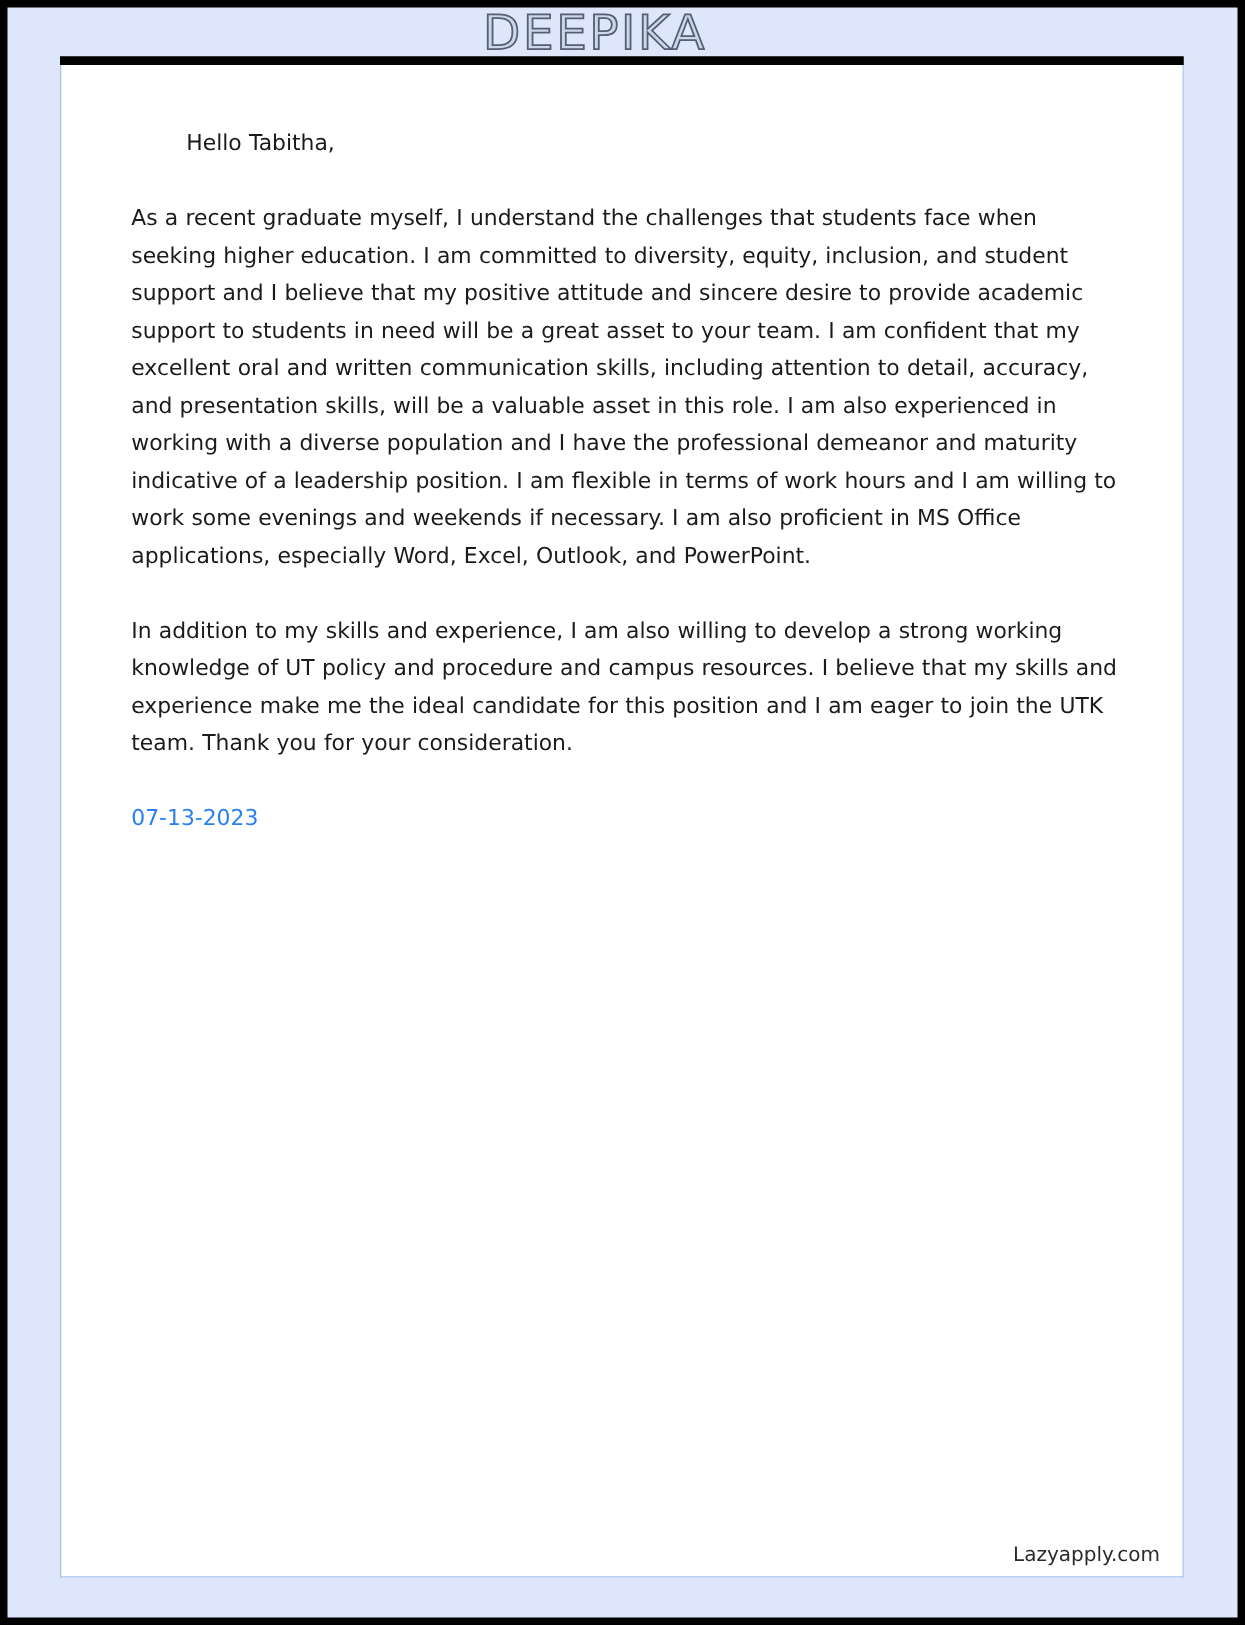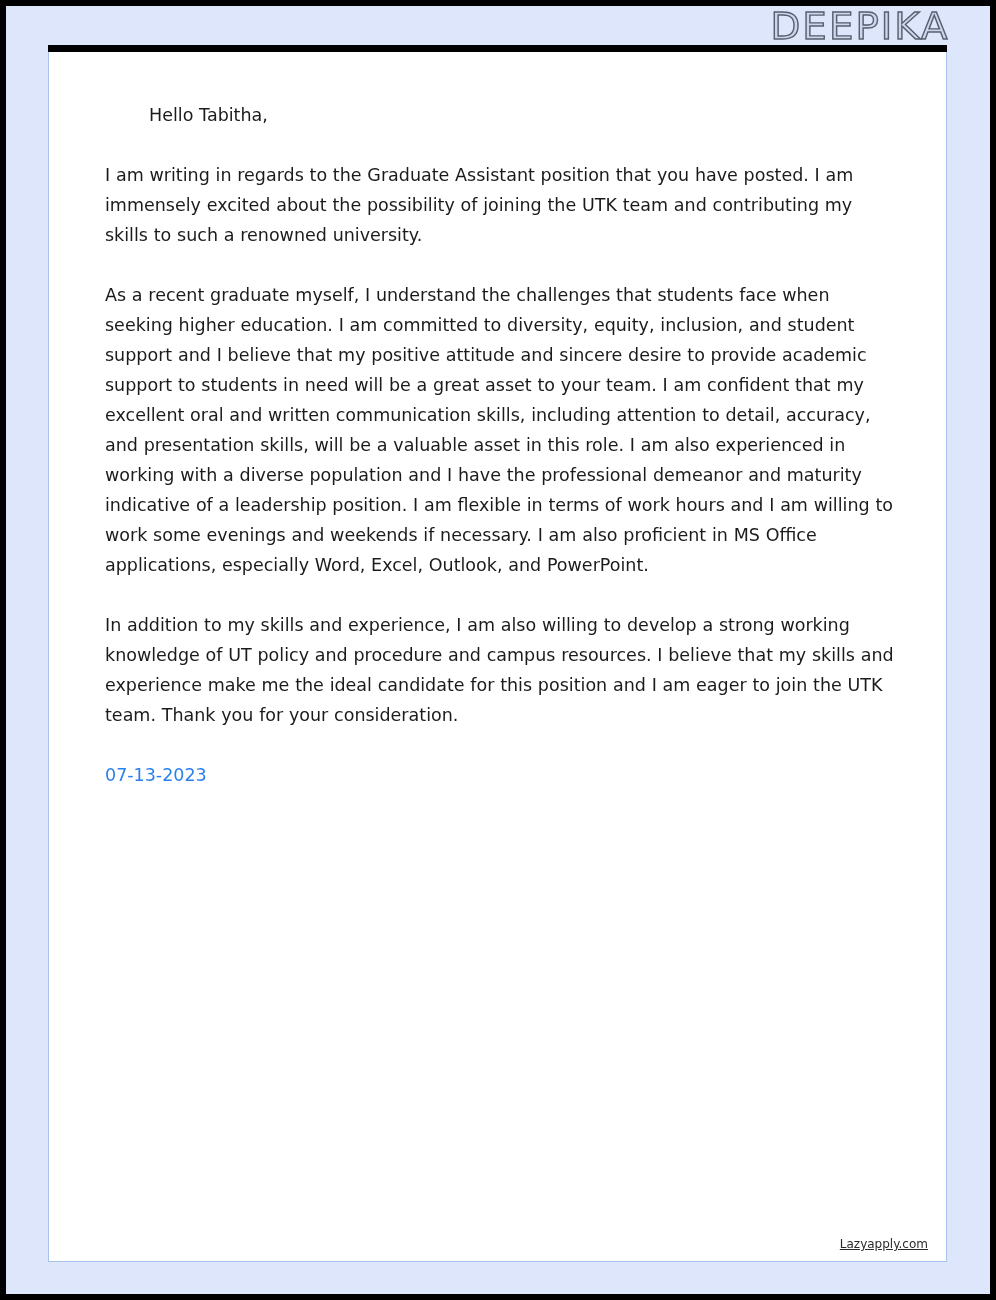--- a/index.html
+++ b/index.html
@@ -27,21 +27,21 @@
 
   
   .letterhead {
     position: absolute;
     left: 0;
     top: 0;
     width: 984px;
     height: 39px;
     display: flex;
     align-items: flex-start;
-    justify-content: flex-end;
+    justify-content: center;
     padding-right: 40px;
     box-sizing: border-box;
   }
   .letterhead-name {
     font-family: "DejaVu Sans", sans-serif;
     font-size: 38px;
     line-height: 40px;
     letter-spacing: 2px;
     font-weight: 400;
     color: #ccd7ef;
@@ -106,44 +106,42 @@
     color: #2a80ee;
     margin: 10px 0 0 0;
   }
 
   
   .doc-footer {
     position: absolute;
     right: 18px;
     bottom: 8px;
     font-family: "DejaVu Sans", sans-serif;
-    font-size: 12px;
+    font-size: 16px;
     line-height: 18px;
     color: #2b2b2b;
-    text-decoration: underline;
   }
 </style>
 </head>
 <body>
 
 <div class="page-frame">
 
   <div class="letterhead">
     <div class="letterhead-name">DEEPIKA</div>
   </div>
 
   <div class="header-rule"></div>
 
   <div class="doc-card">
 
     <div class="doc-body">
 
       <p class="salutation">Hello Tabitha,</p>
 
-      <p class="para">I am writing in regards to the Graduate Assistant position that you have posted. I am immensely excited about the possibility of joining the UTK team and contributing my skills to such a renowned university.</p>
 
       <p class="para">As a recent graduate myself, I understand the challenges that students face when seeking higher education. I am committed to diversity, equity, inclusion, and student support and I believe that my positive attitude and sincere desire to provide academic support to students in need will be a great asset to your team. I am confident that my excellent oral and written communication skills, including attention to detail, accuracy, and presentation skills, will be a valuable asset in this role. I am also experienced in working with a diverse population and I have the professional demeanor and maturity indicative of a leadership position. I am flexible in terms of work hours and I am willing to work some evenings and weekends if necessary. I am also proficient in MS Office applications, especially Word, Excel, Outlook, and PowerPoint.</p>
 
       <p class="para">In addition to my skills and experience, I am also willing to develop a strong working knowledge of UT policy and procedure and campus resources. I believe that my skills and experience make me the ideal candidate for this position and I am eager to join the UTK team. Thank you for your consideration.</p>
 
       <p class="date-line">07-13-2023</p>
 
     </div>
 
     <div class="doc-footer">Lazyapply.com</div>

